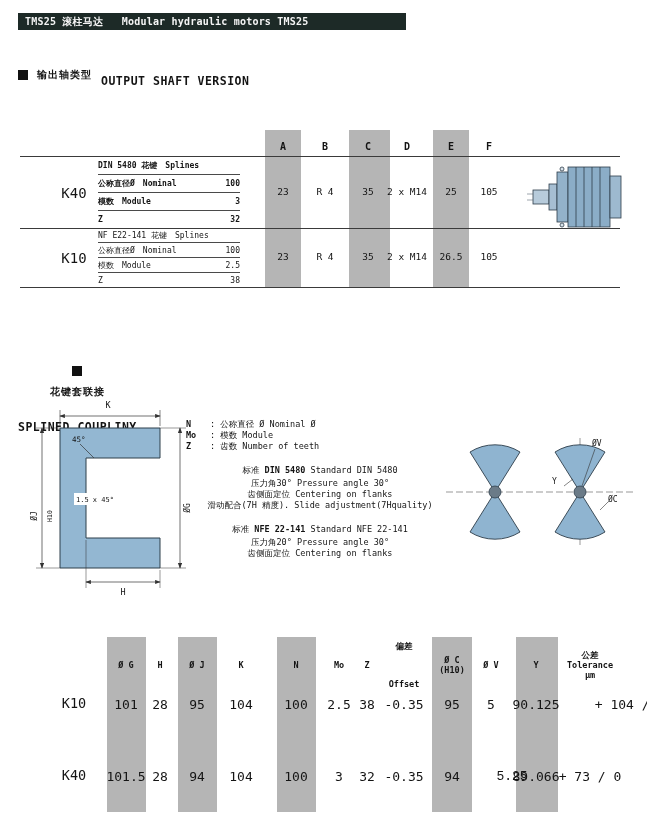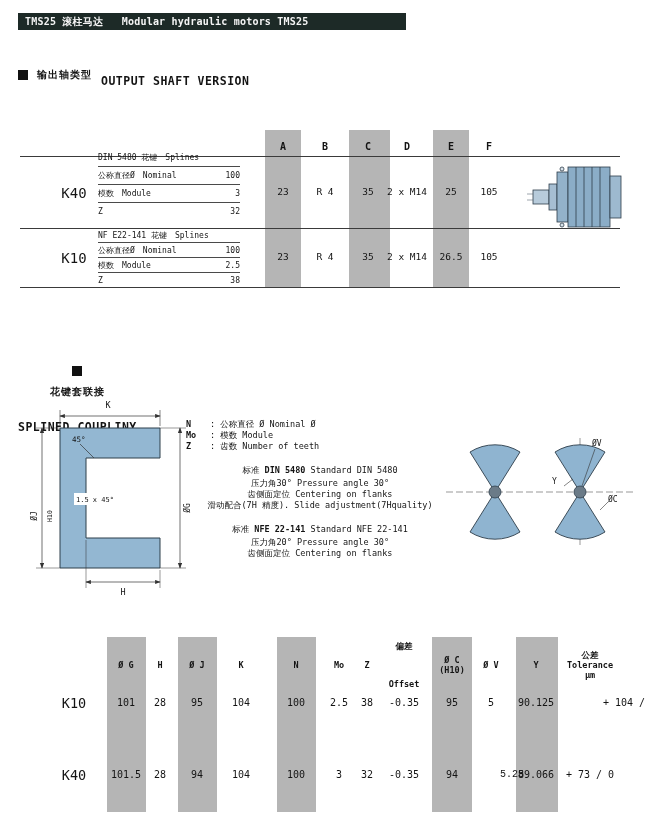--- a/index.html
+++ b/index.html
@@ -34,21 +34,21 @@
   .legend-row { display:flex; }
   .legend-row .lk { font-weight:bold; width:24px; }
   .std-block { margin-top:13px;text-align:center; }
   .std-title { margin-bottom:2px; }
   .std-title .b { font-weight:bold; }
 
   
   .bhead { position:absolute; top:8px; height:40px; width:48px; display:flex; flex-direction:column;
            justify-content:center; text-align:center; font-weight:bold; font-size:8.5px; line-height:10px; }
   .bhead span { display:block; }
-  .bval  { position:absolute; width:48px; text-align:center; font-size:10px; }
+  .bval  { position:absolute; width:48px; text-align:center; font-size:13px; }
   .bmodel { position:absolute; left:24px; width:60px; text-align:center; font-size:13.5px; }
 
   svg text { font-family:"DejaVu Sans Mono", monospace; fill:#141414; }
 </style>
 </head>
 <body>
 
 <div class="page">
 
   <div class="titlebar">TMS25 滚柱马达   Modular hydraulic motors TMS25</div>
@@ -69,21 +69,21 @@
     <div class="colhead" style="left:323px;">C</div>
     <div class="colhead" style="left:362px;">D</div>
     <div class="colhead" style="left:406px;">E</div>
     <div class="colhead" style="left:444px;">F</div>
 
     <div class="rule" style="top:26px;"></div>
     <div class="rule" style="top:98px;"></div>
     <div class="rule" style="top:157px;"></div>
 
     <div class="model" style="top:55px;">K40</div>
-    <div class="spec" style="top:19px; height:71px;">
+    <div class="spec" style="top:27px; height:71px;font-weight:bold;">
       <div class="spec-row" style="height:18px;">
         <span><span>DIN 5480 花键</span><span class="en">Splines</span></span>
       </div>
       <div class="spec-row" style="height:18px;">
         <span><span>公称直径Ø</span><span class="en">Nominal</span></span>
         <span>100</span>
       </div>
       <div class="spec-row" style="height:18px;">
         <span><span>模数</span><span class="en">Module</span></span>
         <span>3</span>

